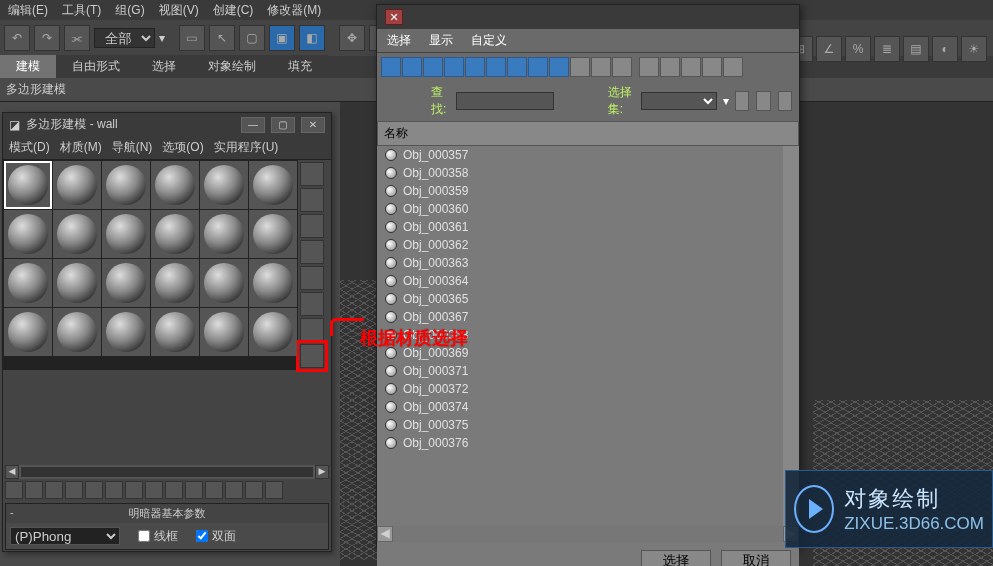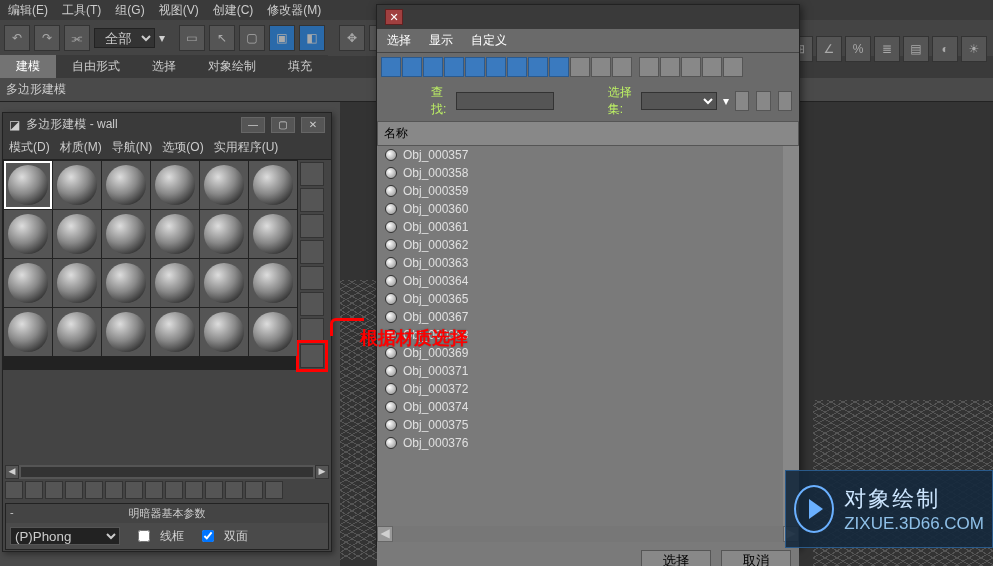--- a/index.html
+++ b/index.html
@@ -52,21 +52,21 @@
 .me-name-row { display: flex; gap: 4px; align-items: center; padding: 2px; }
 .me-name-row .pick { width: 18px; height: 18px; background: #3080d0; border: 1px solid #1a4a80; }
 .me-name-row select { flex: 1; background: #222; color: #ccc; border: 1px solid #555; height: 18px; }
 .me-name-row .std { background: #555; border: 1px solid #333; color: #ccc; padding: 2px 8px; height: 18px; font-size: 11px; }
 
 .rollout { border: 1px solid #222; margin-top: 2px; background: #4a4a4a; }
 .rollout-h { background: #444; color: #ccc; text-align: center; padding: 2px; font-size: 11px; position: relative; }
 .rollout-h .pm { position: absolute; left: 4px; }
 .rollout-b { padding: 4px; display: flex; gap: 18px; align-items: center; flex-wrap: wrap; }
 .rollout-b select { background: #222; color: #ccc; border: 1px solid #555; height: 18px; width: 110px; }
-.chk { display: flex; align-items: center; gap: 10px; }
+.chk { display: flex; align-items: center; gap: 4px; }
 .chk input { width: 12px; height: 12px; }
 
 
 .sel-dialog {
   position: absolute; top: 4px; left: 376px; width: 424px; height: 544px;
   background: #7a7a7a; border: 1px solid #222; box-shadow: 2px 2px 8px rgba(0,0,0,.5);
 }
 .sd-title { background: #3a3a3a; padding: 4px 8px; display: flex; align-items: center; color: #ccc; }
 .sd-title .t { flex: 1; }
 .sd-close { width: 18px; height: 16px; background: #a04040; border: 1px solid #602020; text-align: center; line-height: 14px; color: #fff; font-size: 11px; }

